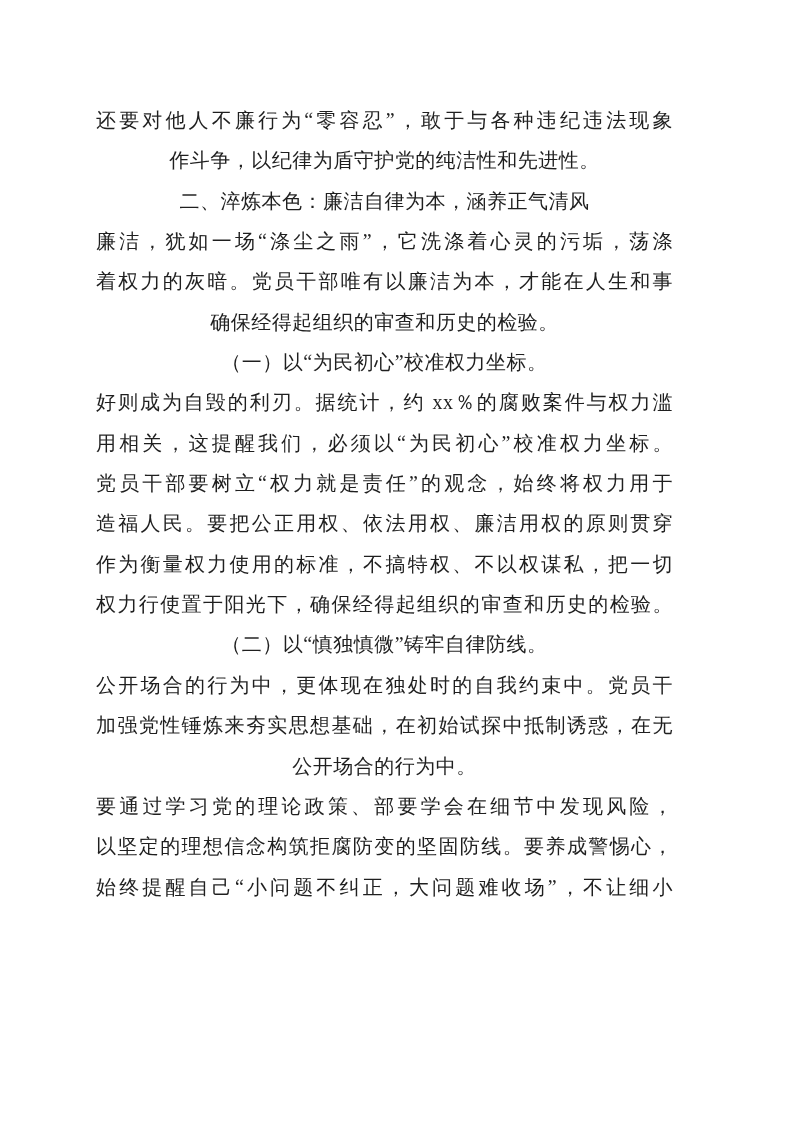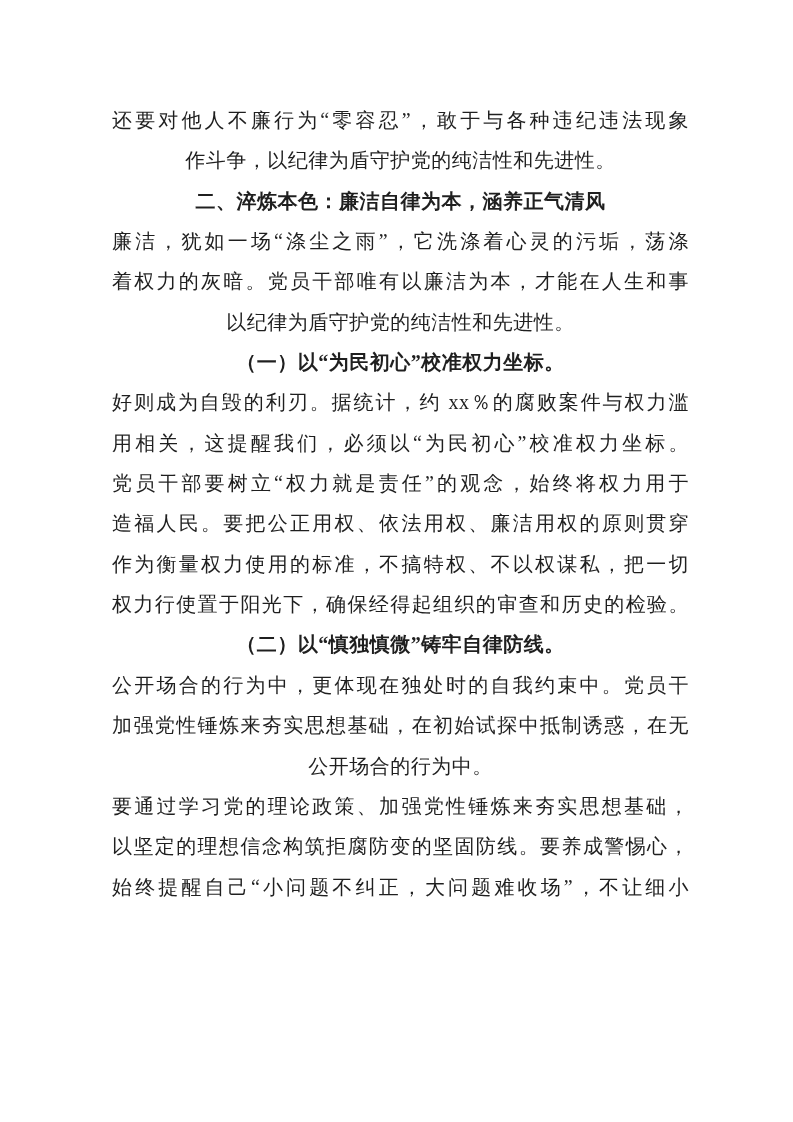--- a/index.html
+++ b/index.html
@@ -11,68 +11,68 @@
     position: relative;
     width: 793px;
     height: 1122px;
     background: #ffffff;
     overflow: hidden;
     font-family: "Liberation Serif", "DejaVu Serif", serif;
     color: #1f1f1f;
   }
   .doc {
     position: absolute;
-    left: 112px;
+    left: 96px;
     top: 100px;
     width: 577px;
   }
   .line {
     height: 40.35px;
     line-height: 40.35px;
     font-size: 20px;
     letter-spacing: 0.5px;
     white-space: normal;
     text-align: center;
   }
   .line.fill {
     text-align: justify;
     text-align-last: justify;
   }
   .heading {
-    font-weight: 700;
+    font-weight: 400;
   }
 </style>
 </head>
 <body>
 
 <div class="page" style="background: rgb(255, 255, 255); color: rgb(31, 31, 31);">
   <div class="doc">
 
     <div class="line fill">还要对他人不廉行为“零容忍”，敢于与各种违纪违法现象</div>
     <div class="line">作斗争，以纪律为盾守护党的纯洁性和先进性。</div>
 
     <div class="line heading">二、淬炼本色：廉洁自律为本，涵养正气清风</div>
 
     <div class="line fill">廉洁，犹如一场“涤尘之雨”，它洗涤着心灵的污垢，荡涤</div>
     <div class="line fill">着权力的灰暗。党员干部唯有以廉洁为本，才能在人生和事</div>
-    <div class="line">以纪律为盾守护党的纯洁性和先进性。</div>
+    <div class="line">确保经得起组织的审查和历史的检验。</div>
 
     <div class="line heading">（一）以“为民初心”校准权力坐标。</div>
 
     <div class="line fill">好则成为自毁的利刃。据统计，约 xx％的腐败案件与权力滥</div>
     <div class="line fill">用相关，这提醒我们，必须以“为民初心”校准权力坐标。</div>
     <div class="line fill">党员干部要树立“权力就是责任”的观念，始终将权力用于</div>
     <div class="line fill">造福人民。要把公正用权、依法用权、廉洁用权的原则贯穿</div>
     <div class="line fill">作为衡量权力使用的标准，不搞特权、不以权谋私，把一切</div>
     <div class="line fill">权力行使置于阳光下，确保经得起组织的审查和历史的检验。</div>
 
     <div class="line heading">（二）以“慎独慎微”铸牢自律防线。</div>
 
     <div class="line fill">公开场合的行为中，更体现在独处时的自我约束中。党员干</div>
     <div class="line fill">加强党性锤炼来夯实思想基础，在初始试探中抵制诱惑，在无</div>
     <div class="line">公开场合的行为中。</div>
 
-    <div class="line fill">要通过学习党的理论政策、加强党性锤炼来夯实思想基础，</div>
+    <div class="line fill">要通过学习党的理论政策、部要学会在细节中发现风险，</div>
     <div class="line fill">以坚定的理想信念构筑拒腐防变的坚固防线。要养成警惕心，</div>
     <div class="line fill">始终提醒自己“小问题不纠正，大问题难收场”，不让细小</div>
 
   </div>
 </div>
 
 </body></html>

